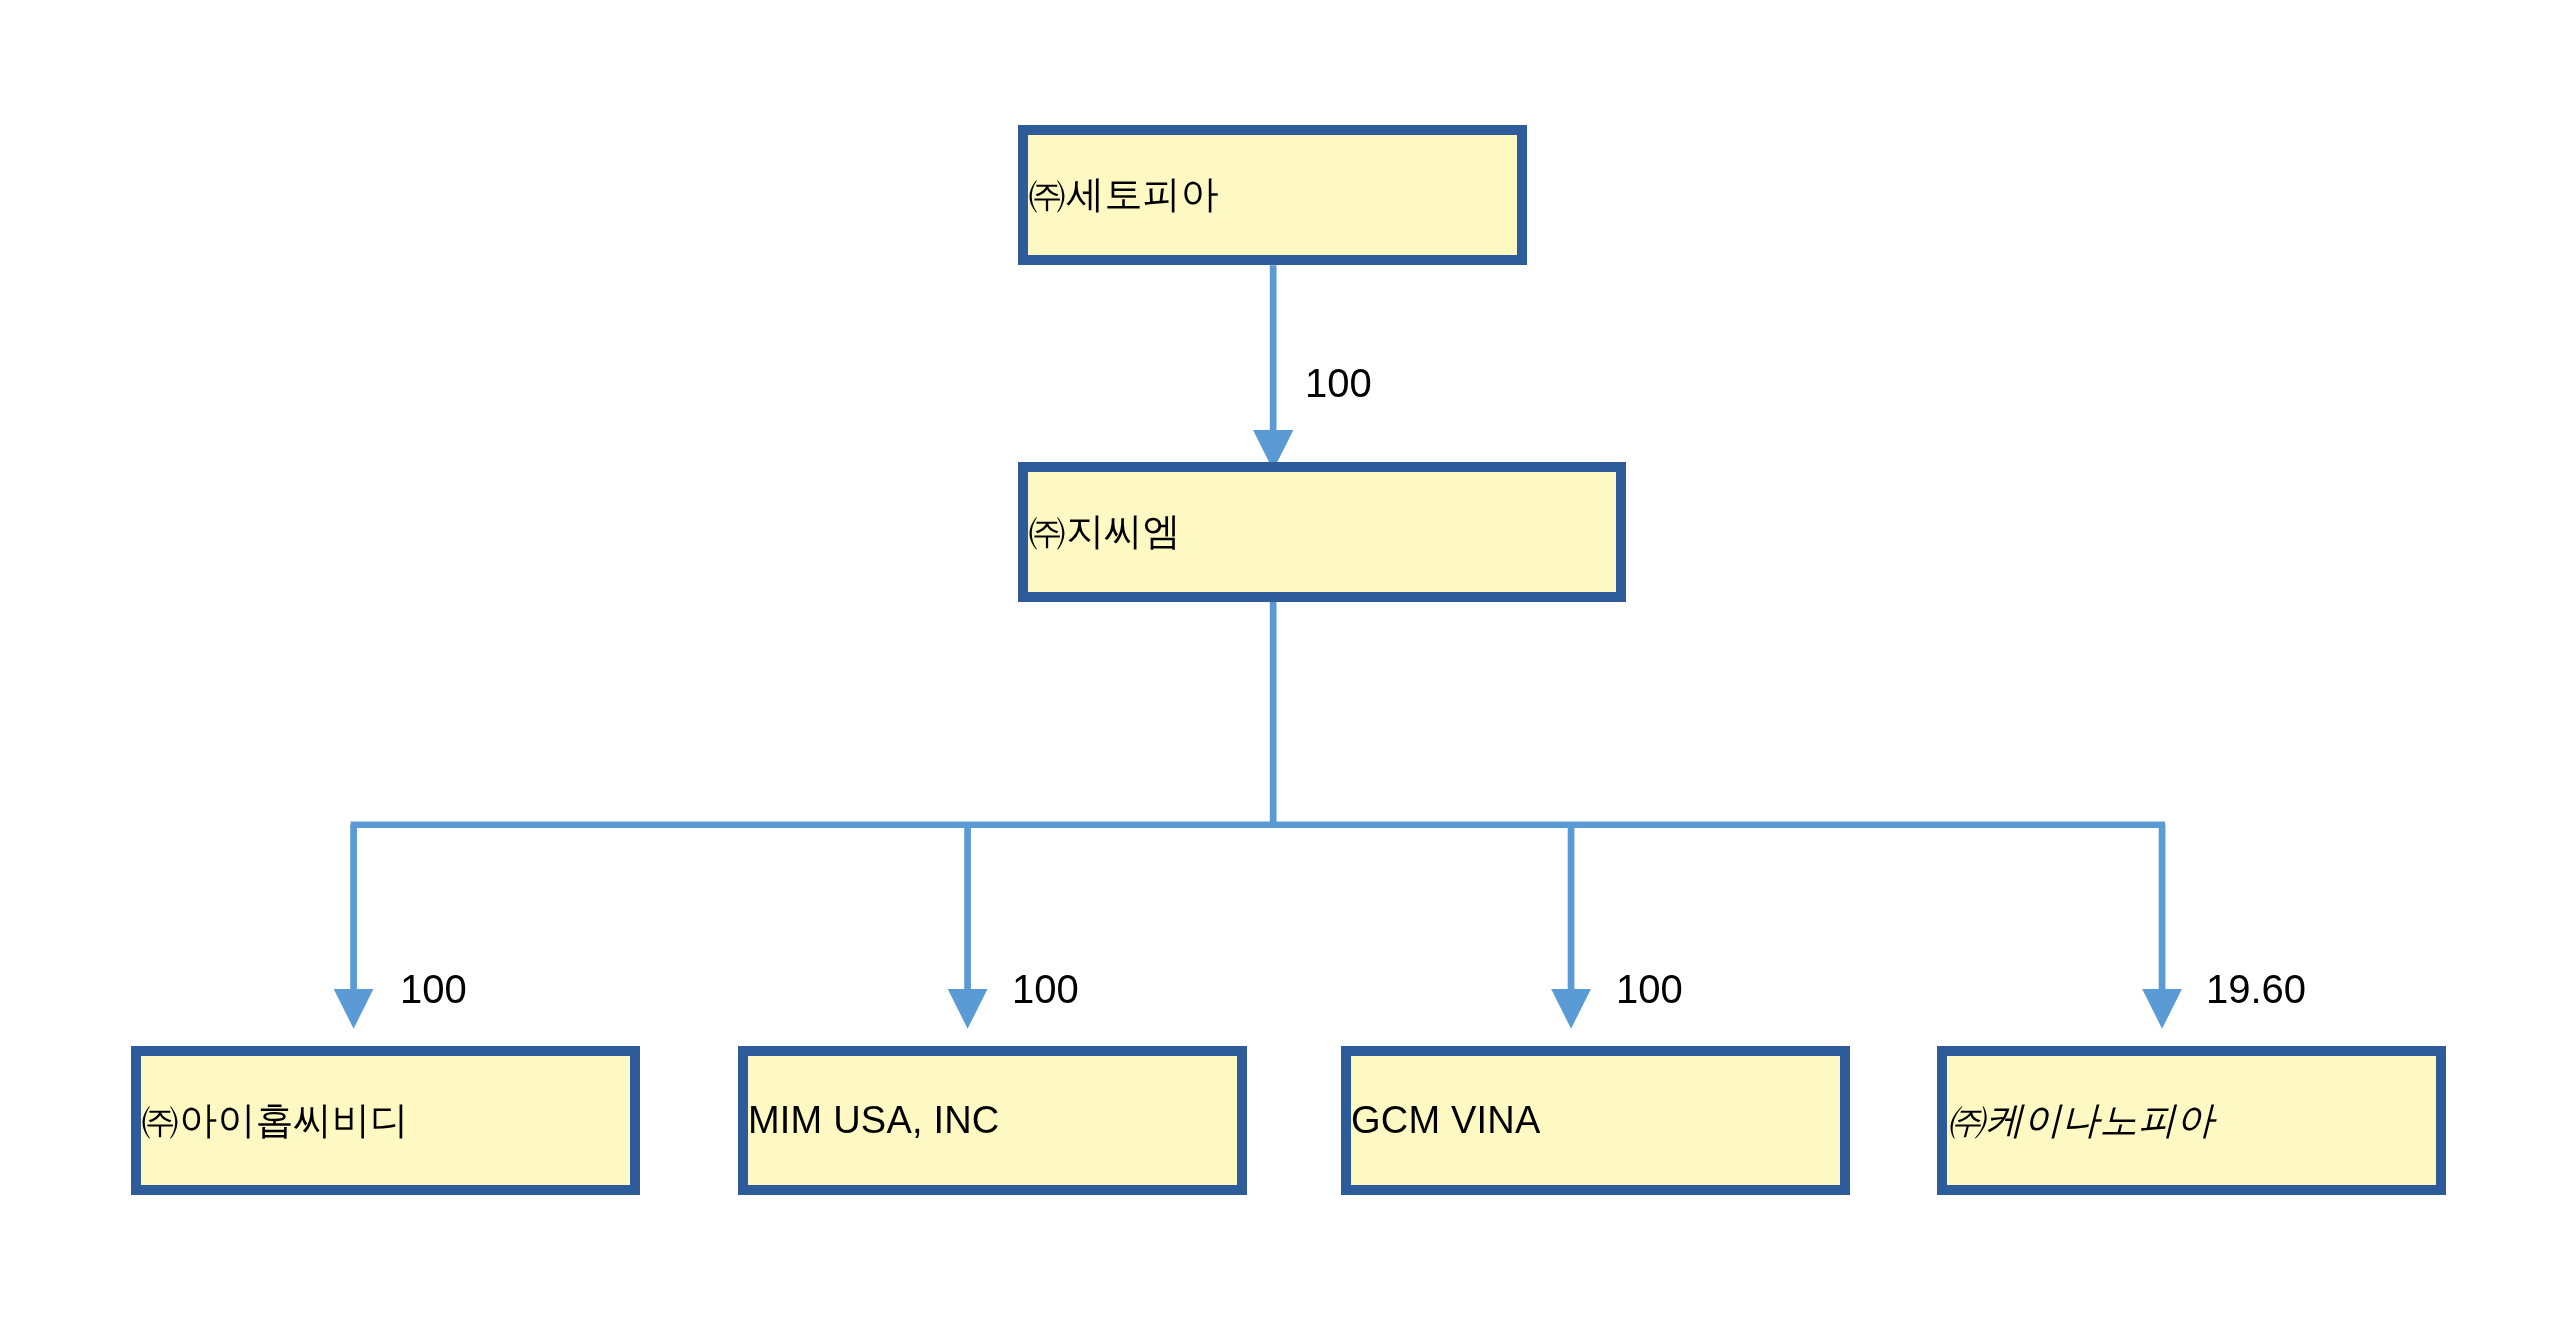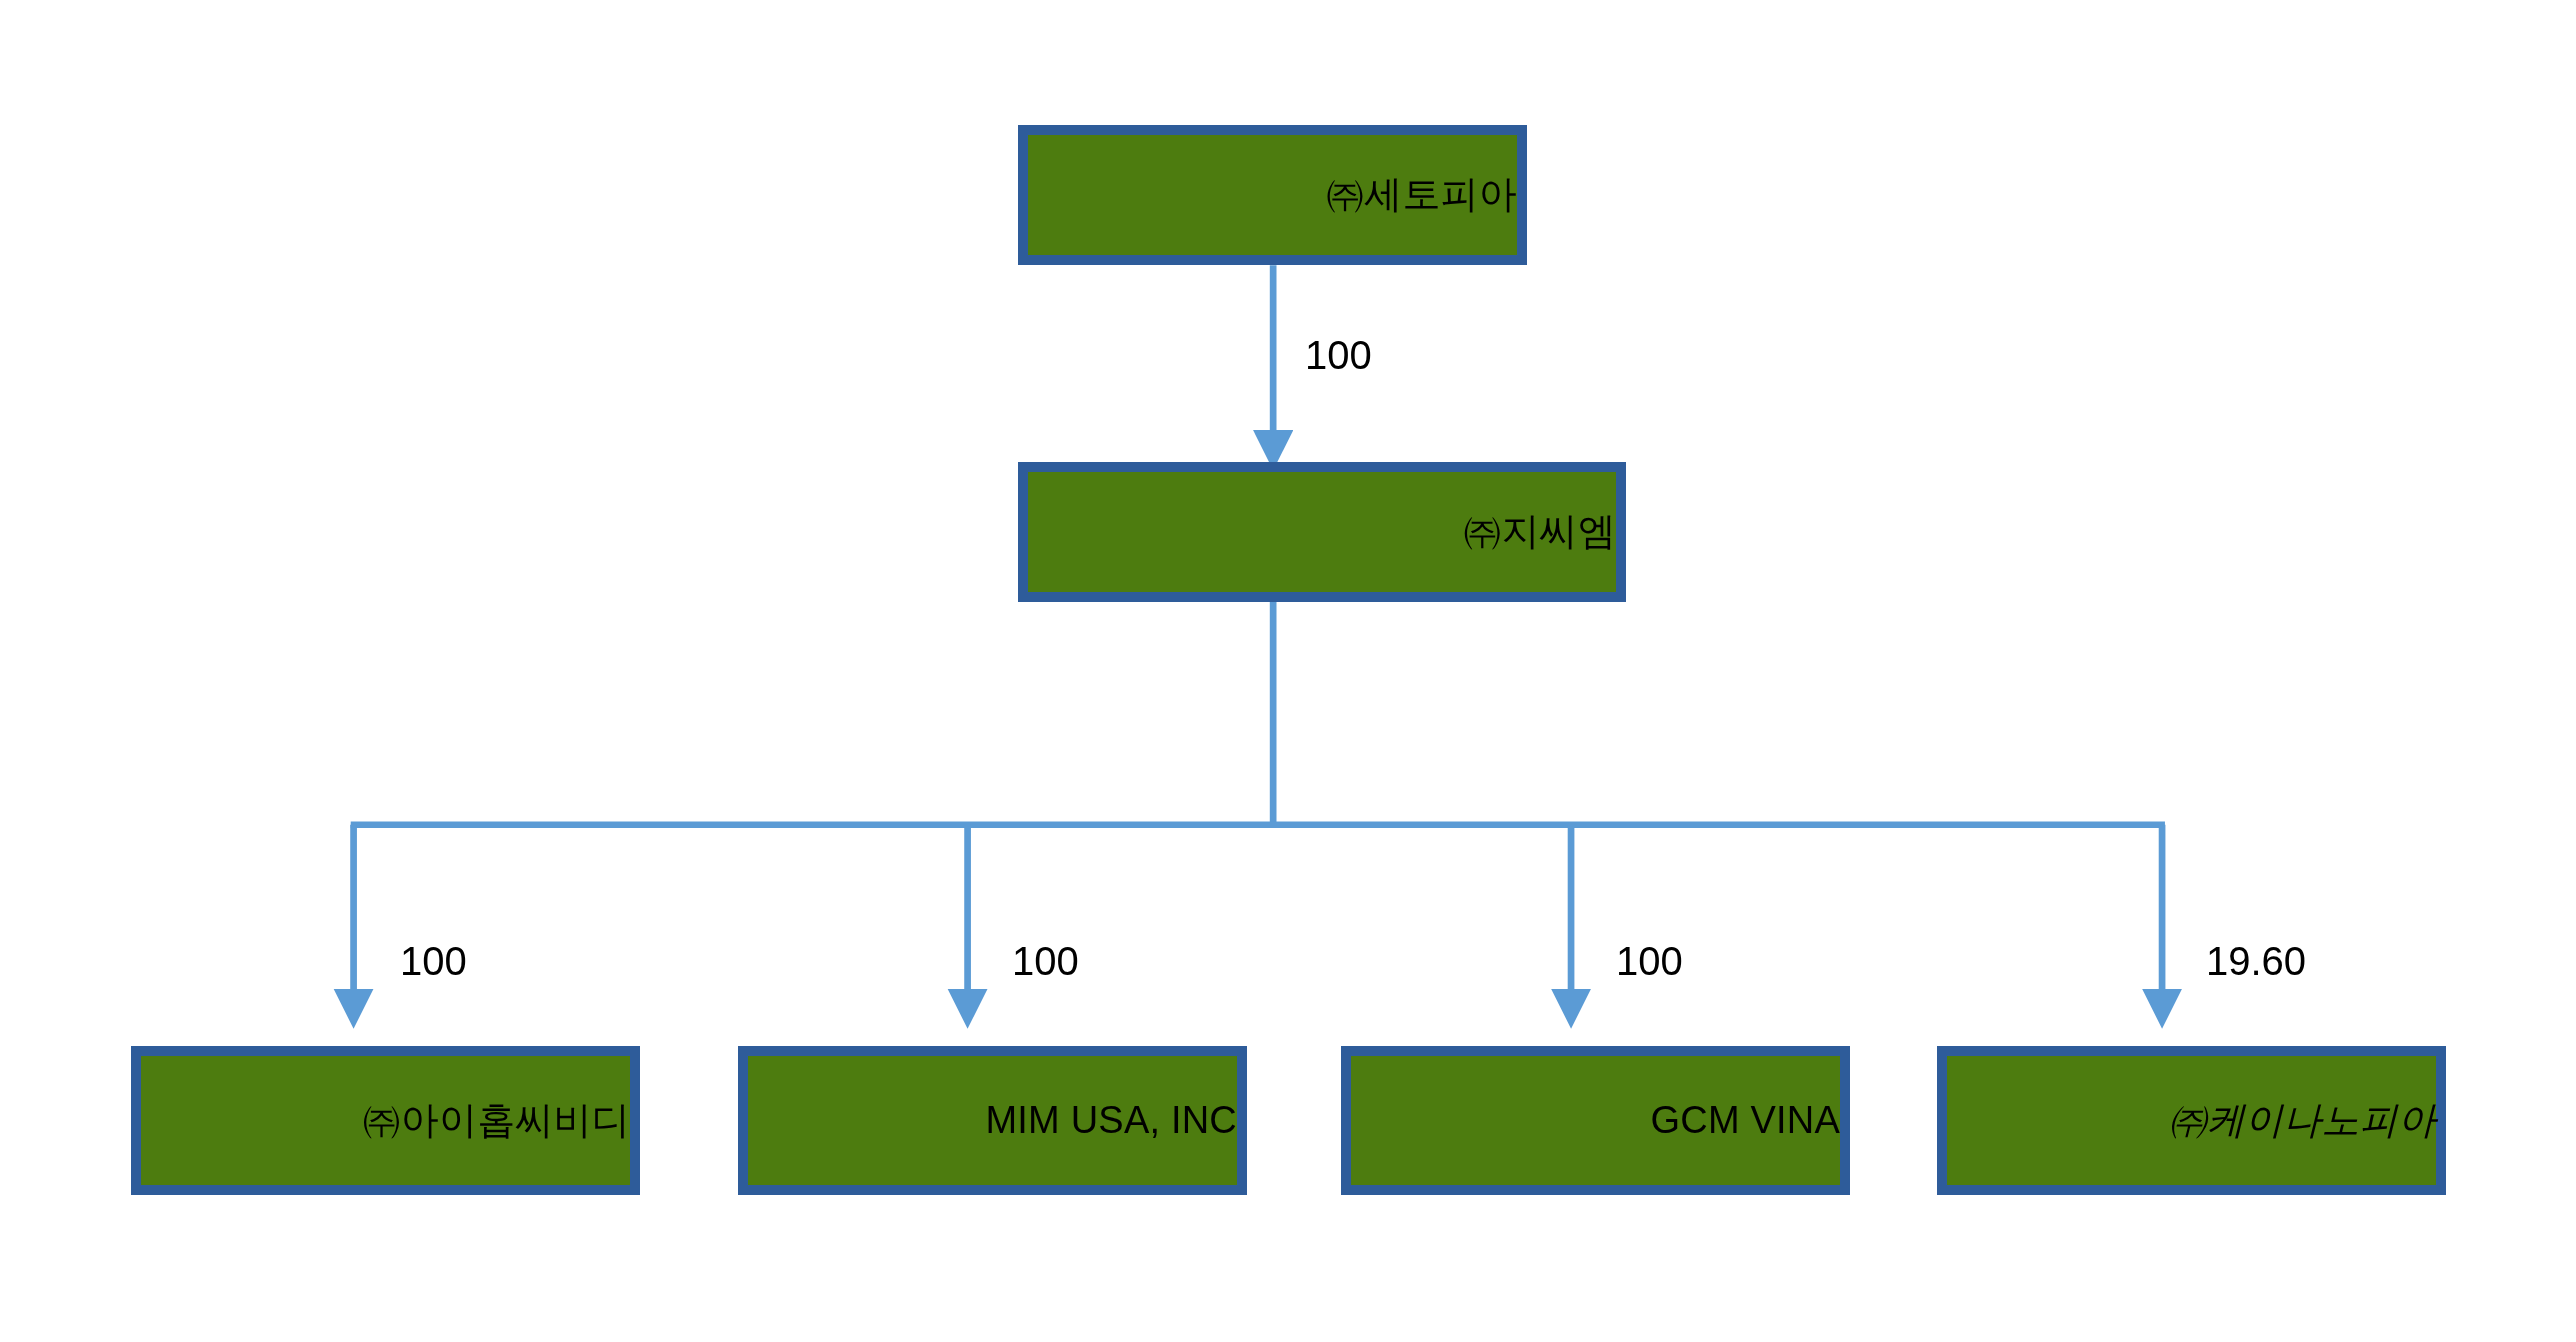--- a/index.html
+++ b/index.html
@@ -21,39 +21,40 @@
   #edge-layer {
     position: absolute;
     left: 0;
     top: 0;
     width: 2576px;
     height: 1342px;
   }
   .node {
     position: absolute;
     box-sizing: border-box;
-    background: #4d7c0f;
+    background: #fef9c3;
     display: flex;
     align-items: center;
-    justify-content: flex-end;
+    justify-content: flex-start;
     text-align: center;
   }
   .node-label {
     color: #000000;
     font-size: 38px;
     line-height: 1.15;
     letter-spacing: 0.2px;
     white-space: nowrap;
   }
   .edge-label {
     position: absolute;
     color: #000000;
     font-size: 40px;
     line-height: 1;
     white-space: nowrap;
+    margin-top: 28px;
   }
 </style>
 </head>
 <body>
 
 <div id="canvas">
 
   <svg id="edge-layer" viewBox="0 0 2689 1401">
     <defs>
       <marker id="arrowhead" markerWidth="6" markerHeight="6" refX="3" refY="3" orient="auto" markerUnits="strokeWidth">

